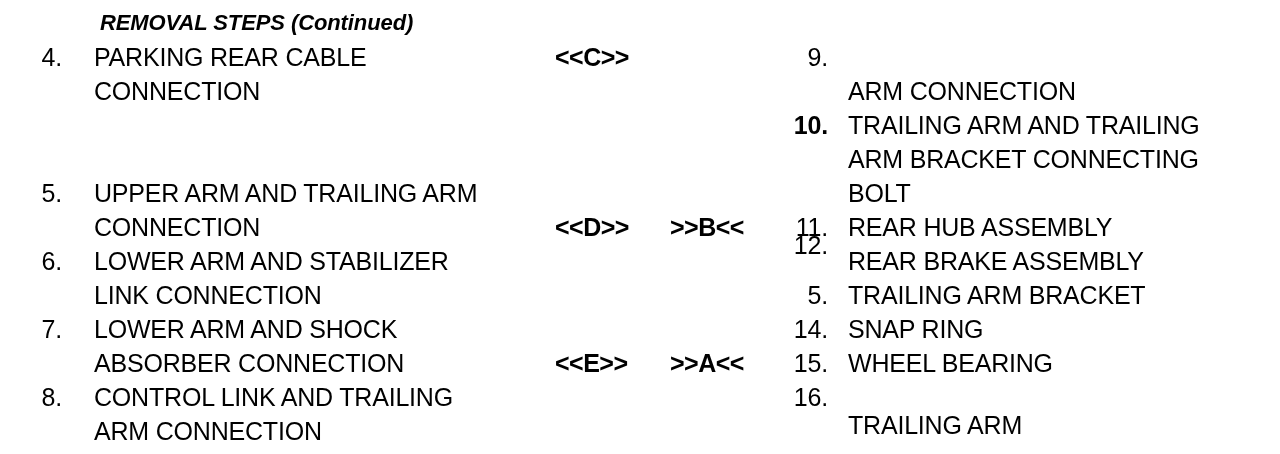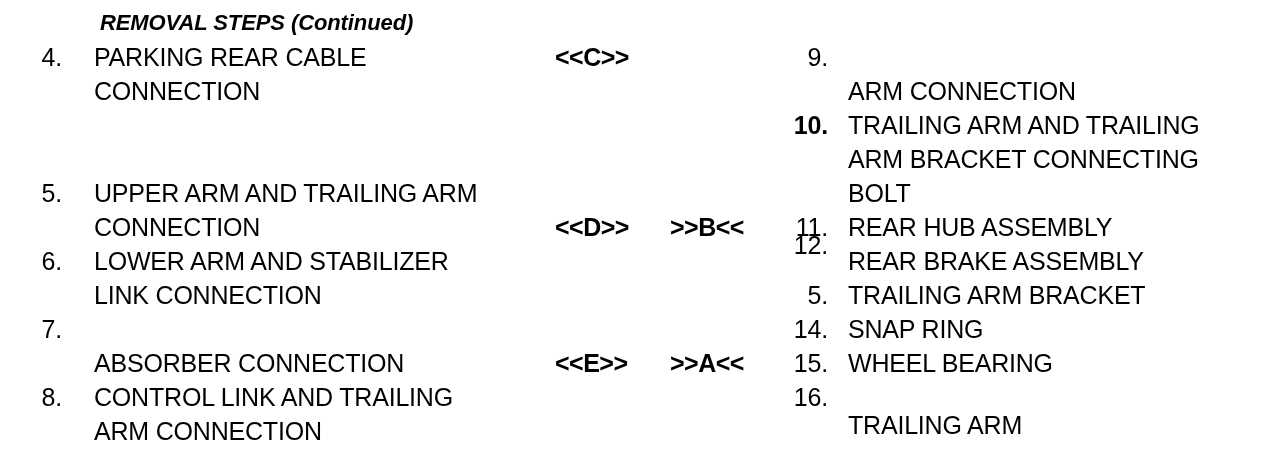--- a/index.html
+++ b/index.html
@@ -75,20 +75,21 @@
 
   <div class="cell num col-l-num" style="top:176px;">5.</div>
   <div class="cell col-l-text" style="top:176px;">UPPER ARM AND TRAILING ARM</div>
   <div class="cell col-l-text" style="top:210px;">CONNECTION</div>
 
   <div class="cell num col-l-num" style="top:244px;">6.</div>
   <div class="cell col-l-text" style="top:244px;">LOWER ARM AND STABILIZER</div>
   <div class="cell col-l-text" style="top:278px;">LINK CONNECTION</div>
 
   <div class="cell num col-l-num" style="top:312px;">7.</div>
+  <div class="cell col-l-text" style="top:312px;">LOWER ARM AND SHOCK</div>
   <div class="cell col-l-text" style="top:346px;">ABSORBER CONNECTION</div>
 
   <div class="cell num col-l-num" style="top:380px;">8.</div>
   <div class="cell col-l-text" style="top:380px;">CONTROL LINK AND TRAILING</div>
   <div class="cell col-l-text" style="top:414px;">ARM CONNECTION</div>
 
   <div class="cell marker col-mk1" style="top:40px;">&lt;&lt;C&gt;&gt;</div>
 
   <div class="cell marker col-mk1" style="top:210px;">&lt;&lt;D&gt;&gt;</div>
 

